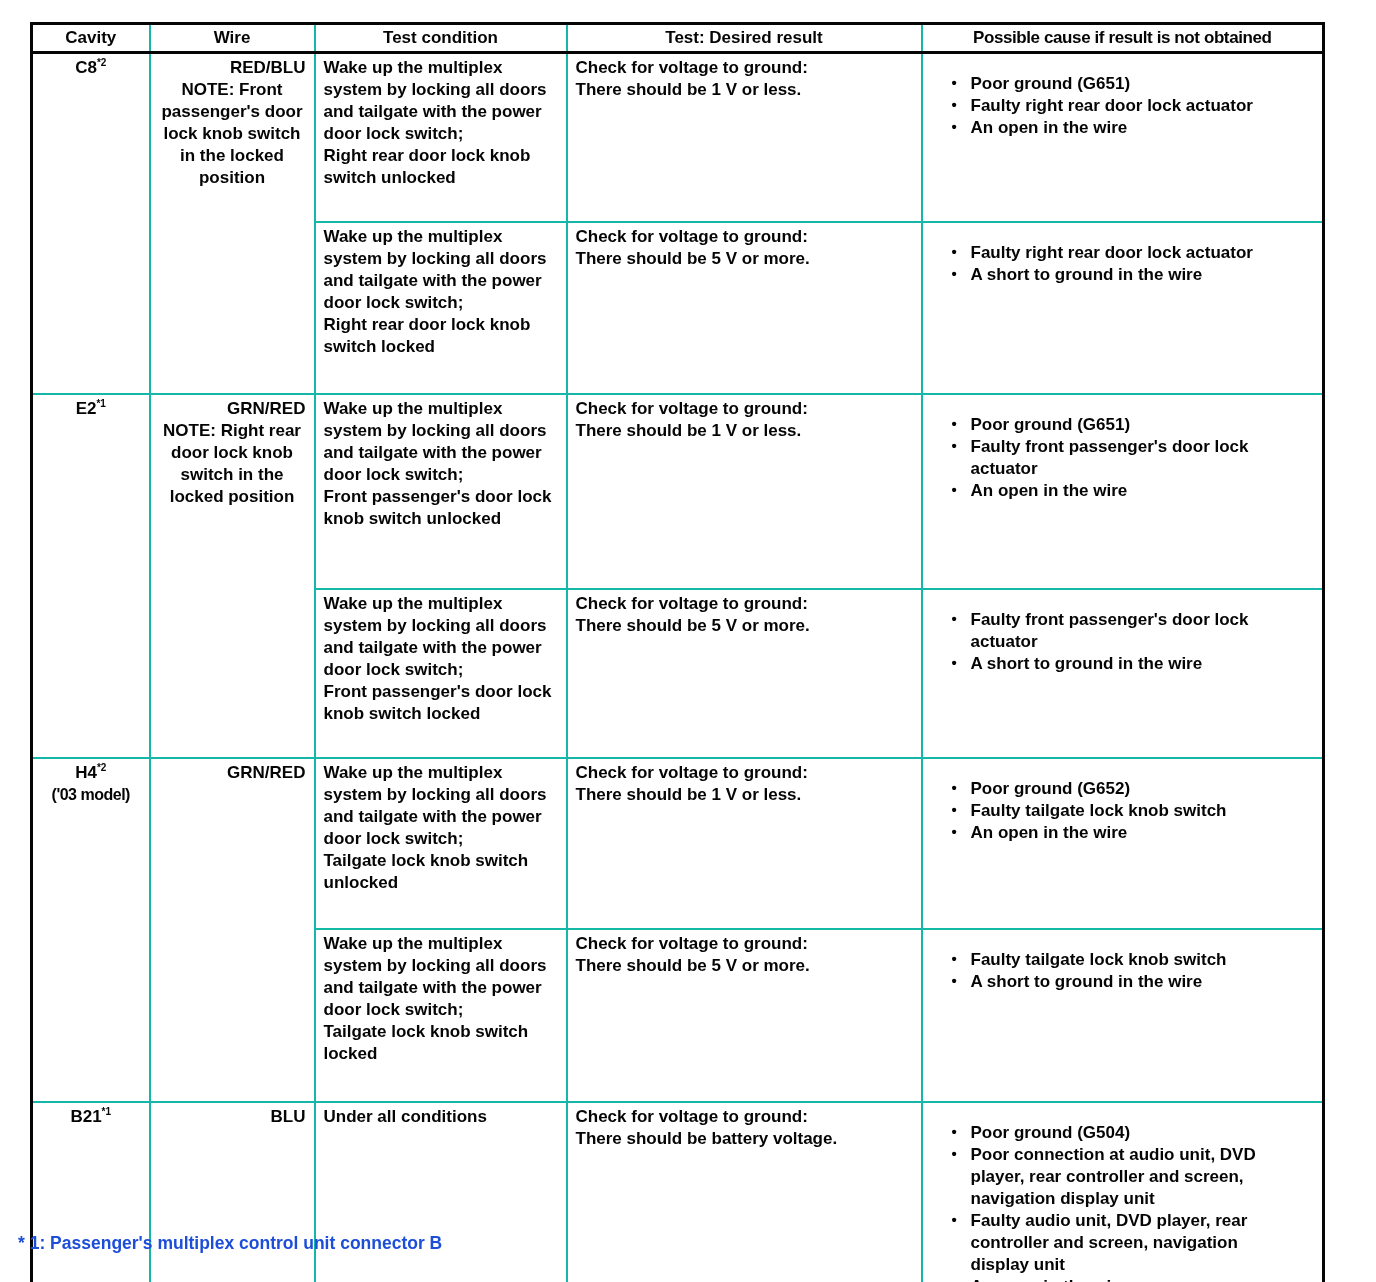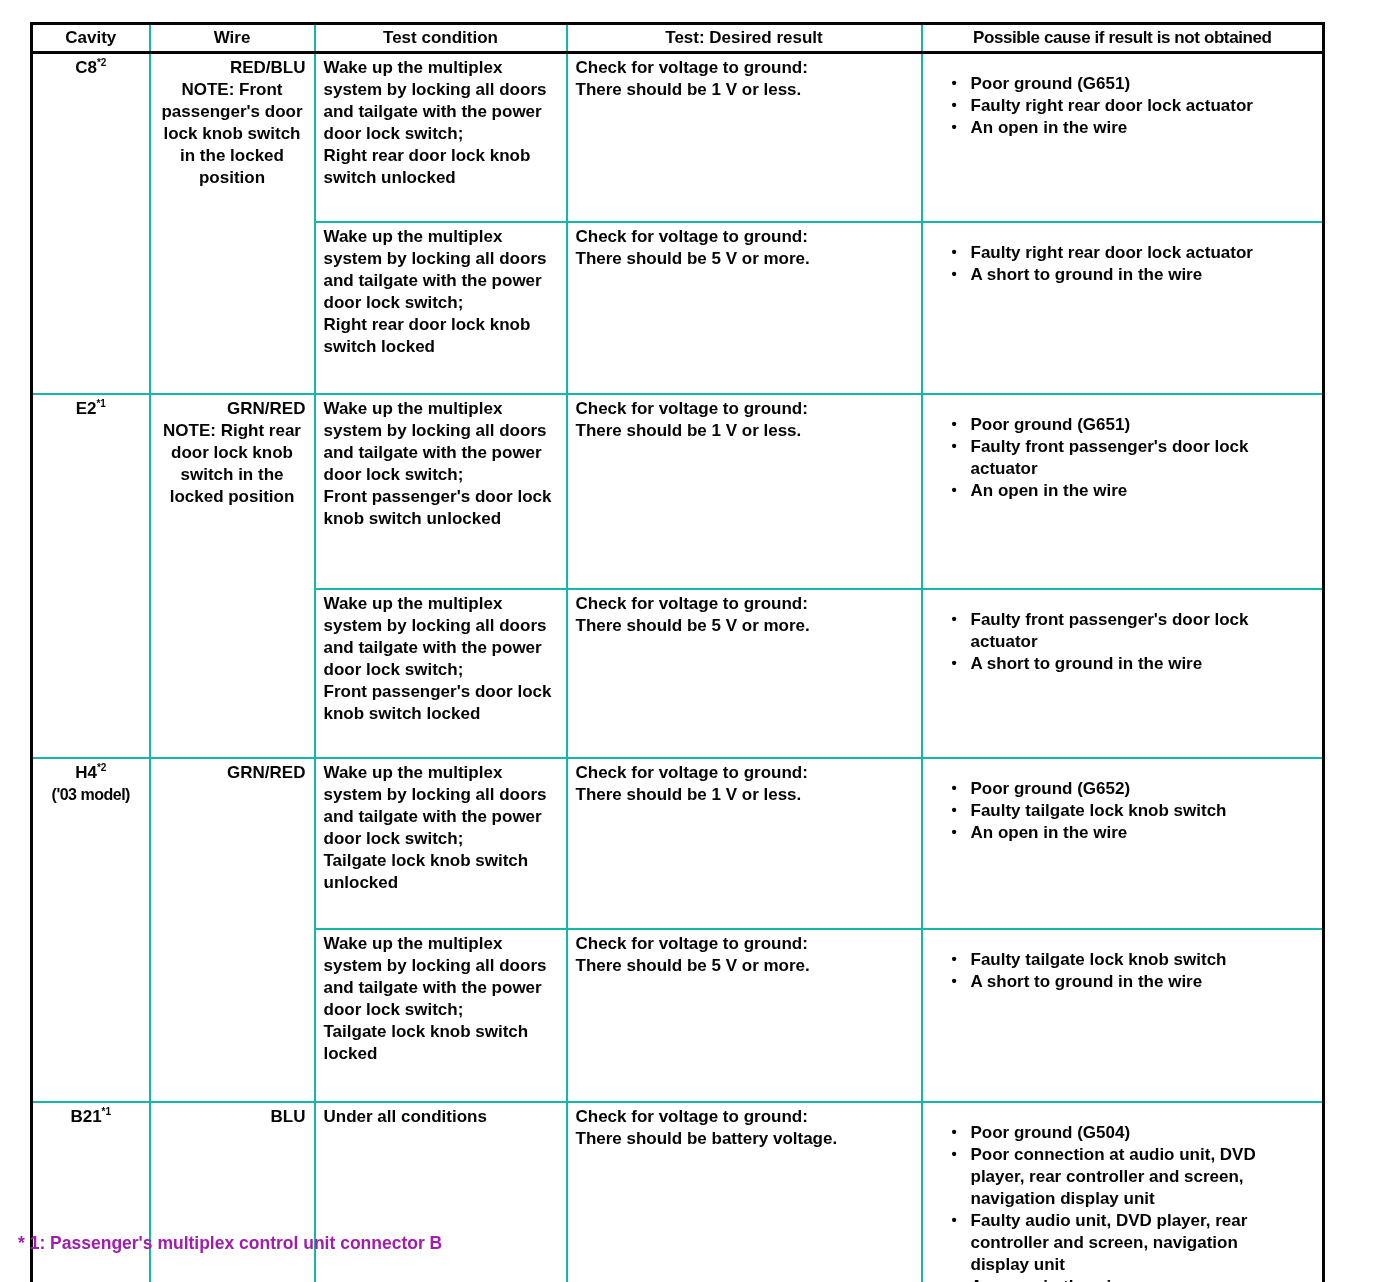--- a/index.html
+++ b/index.html
@@ -67,21 +67,21 @@
     top: -1px;
     font-size: 15px;
   }
   .footnotes {
     position: absolute;
     left: 18px;
     top: 1231px;
     font-size: 17.5px;
     line-height: 25px;
     font-weight: bold;
-    color: #a21caf;
+    color: #1d4ed8;
   }
   
   tr.rh-a  td { height: 160px; }
   tr.rh-b  td { height: 163px; }
   tr.rh-c  td { height: 186px; }
   tr.rh-d  td { height: 160px; }
   tr.rh-e  td { height: 162px; }
   tr.rh-f  td { height: 164px; }
   tr.rh-g  td { height: 184px; }
 </style>

